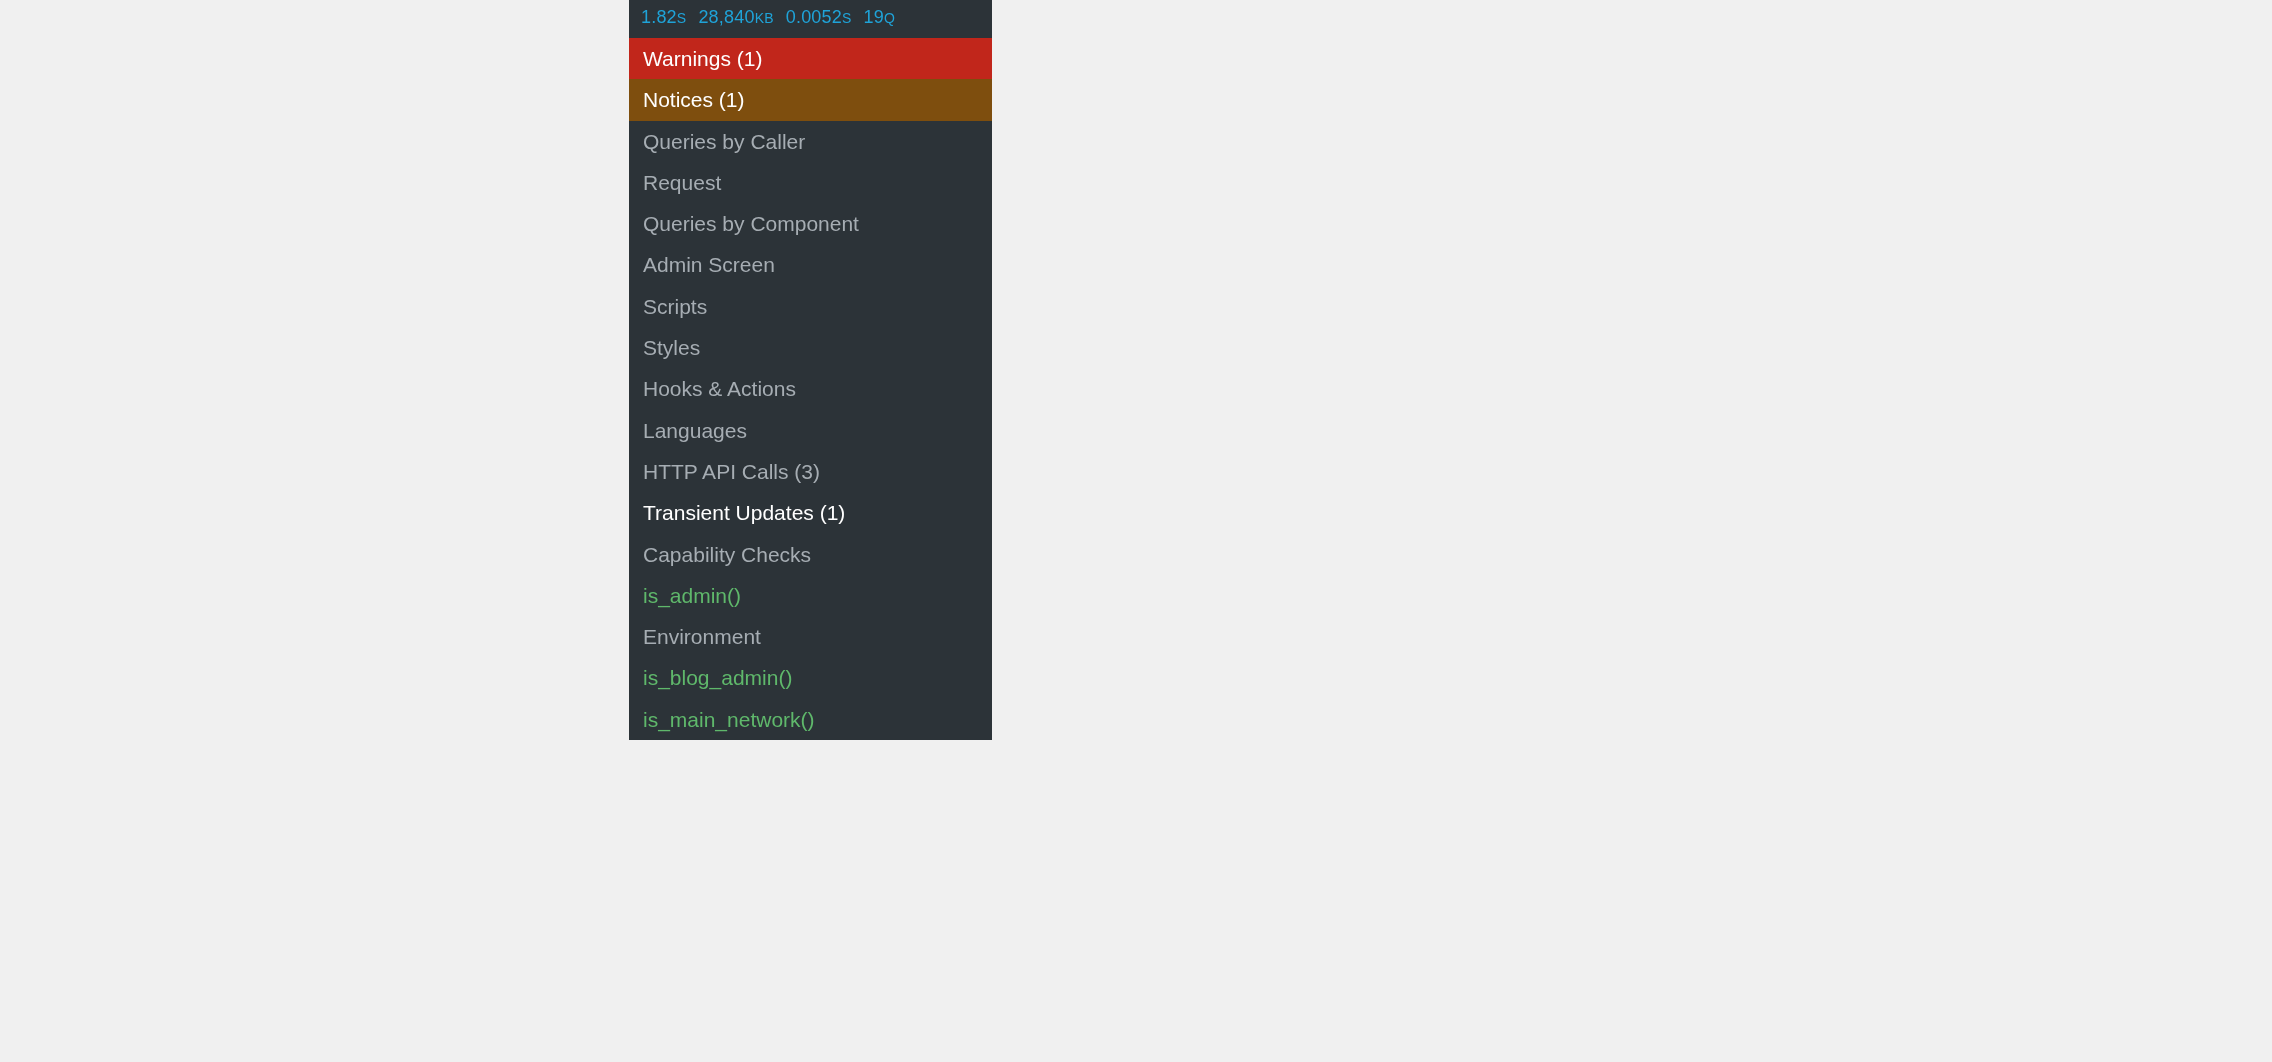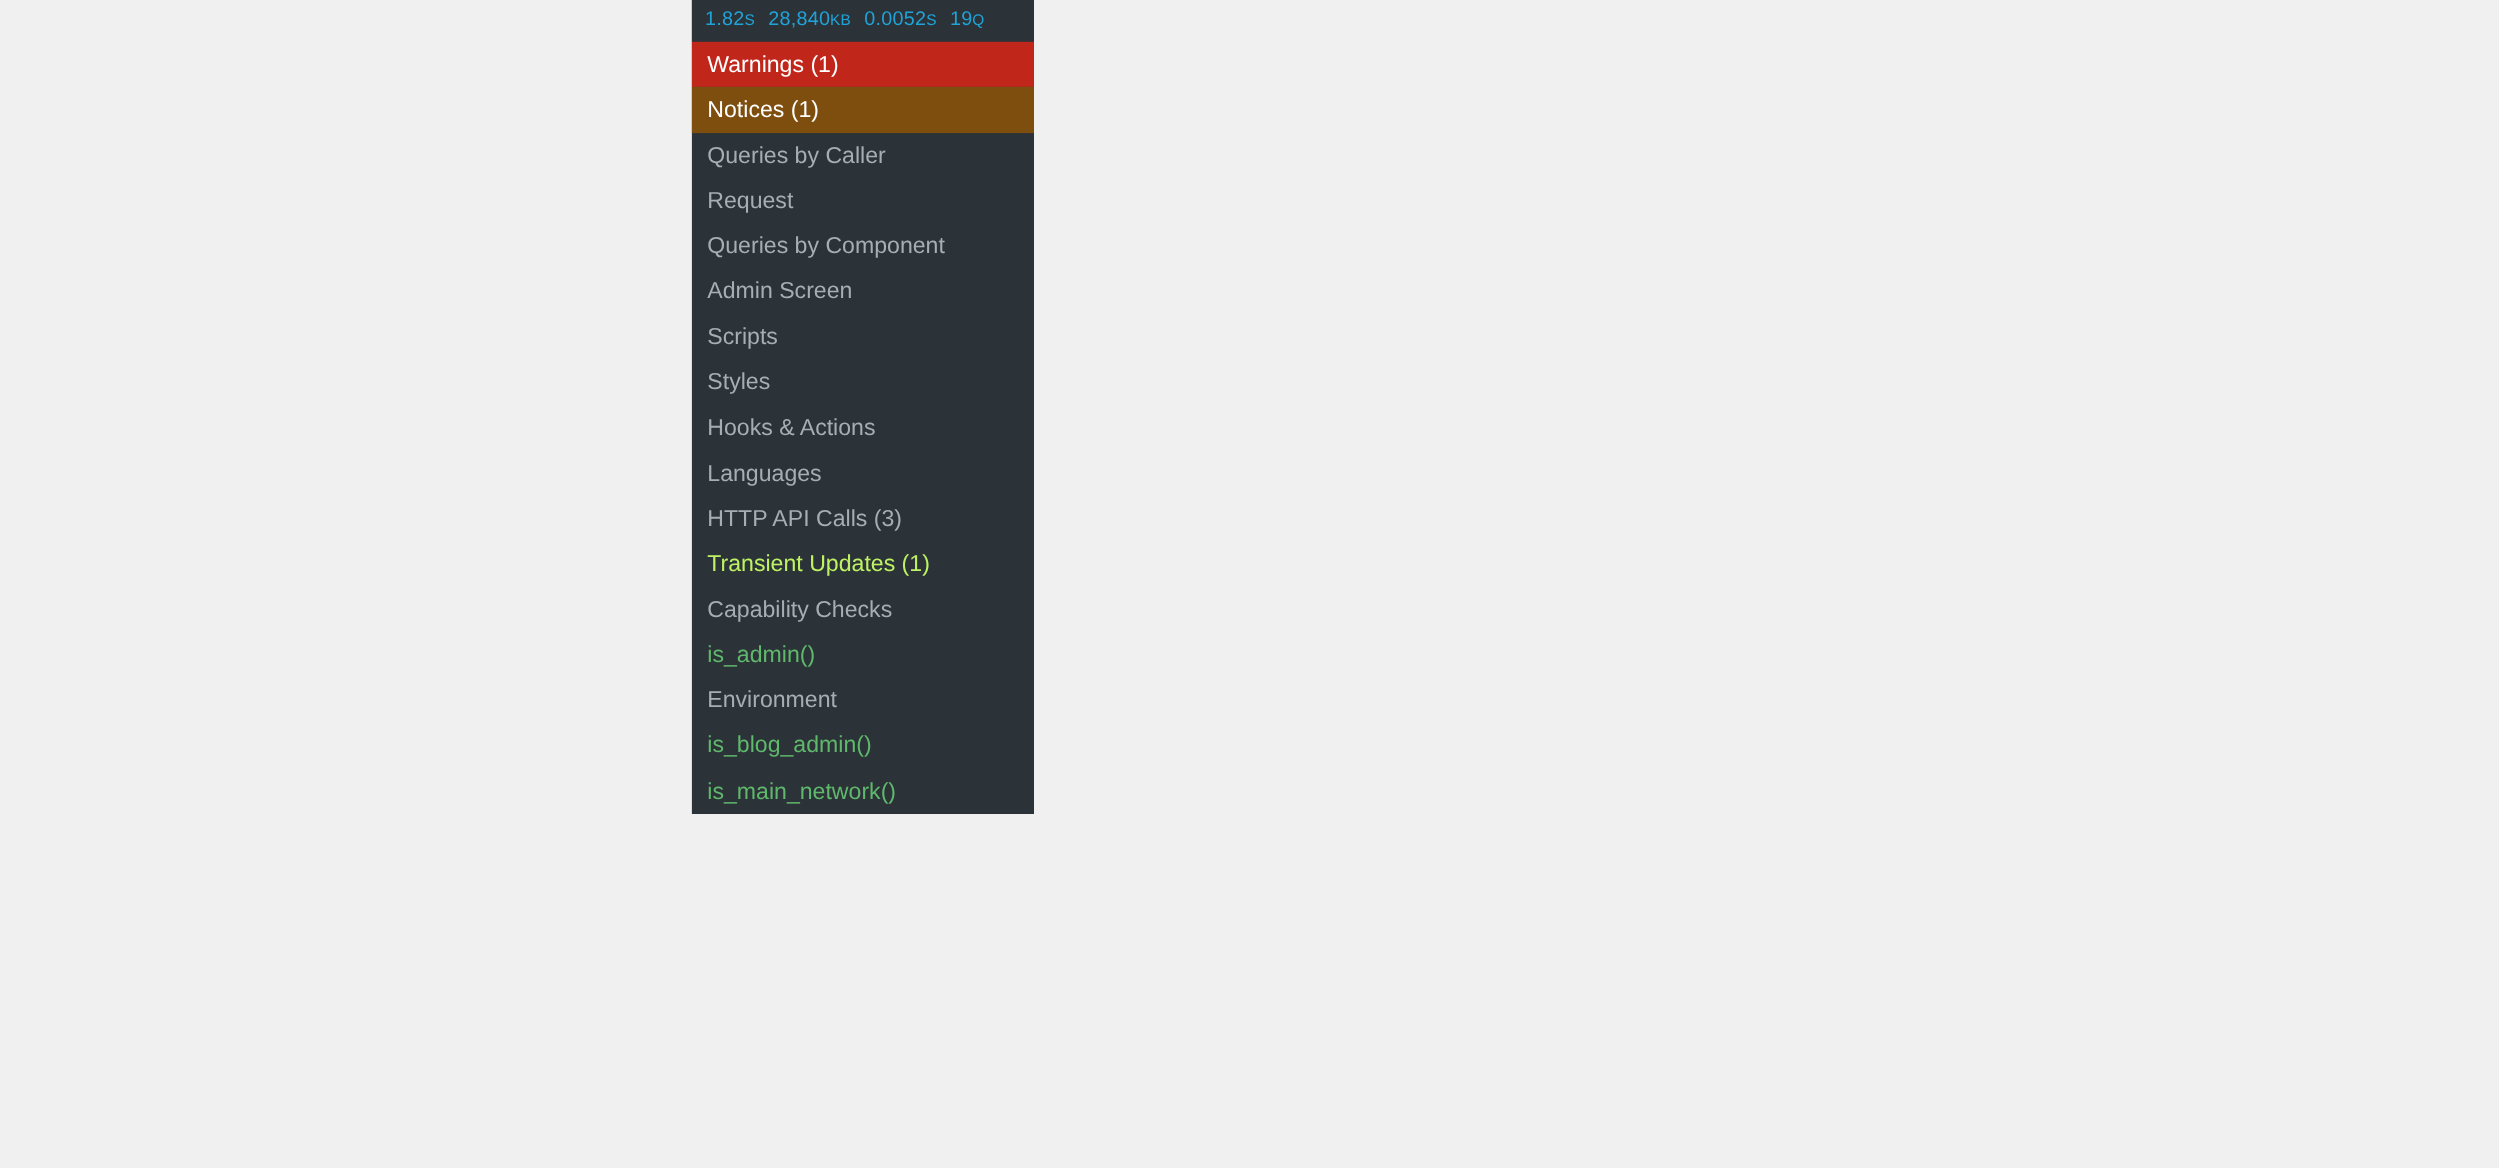--- a/index.html
+++ b/index.html
@@ -7,21 +7,21 @@
       background: #f0f0f0;
       font-family: -apple-system, BlinkMacSystemFont, "Segoe UI", Helvetica, Arial, sans-serif;
       width: 2272px;
       height: 1062px;
       position: relative;
     }
     .panel {
       position: absolute;
       left: 629px;
       top: 0;
-      width: 311px;
+      width: 363px;
       background: #2c3338;
     }
     .stats-bar {
       display: flex;
       align-items: baseline;
       padding: 7px 12px 10px 12px;
       background: #2c3338;
       gap: 12px;
       font-size: 18px;
       color: #1fa3d8;
@@ -39,21 +39,21 @@
     }
     .menu-item.warning {
       background: #c1261b;
       color: #ffffff;
     }
     .menu-item.notice {
       background: #7e4e0e;
       color: #ffffff;
     }
     .menu-item.active {
-      color: #bef264;
+      color: #ffffff;
     }
     .menu-item.code {
       color: #5fb86b;
       font-family: inherit;
     }
   </style>
 </head>
 <body>
 
 <div class="panel">

